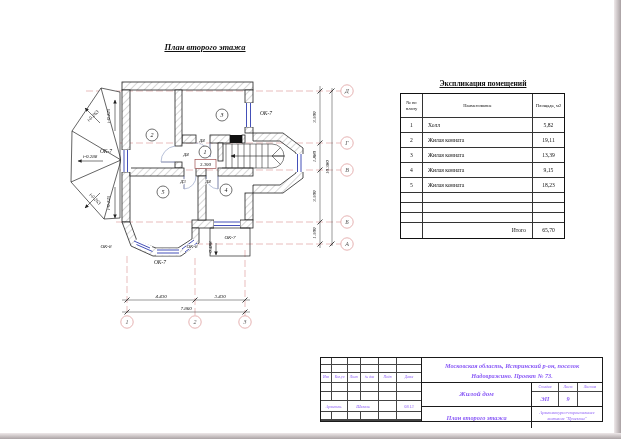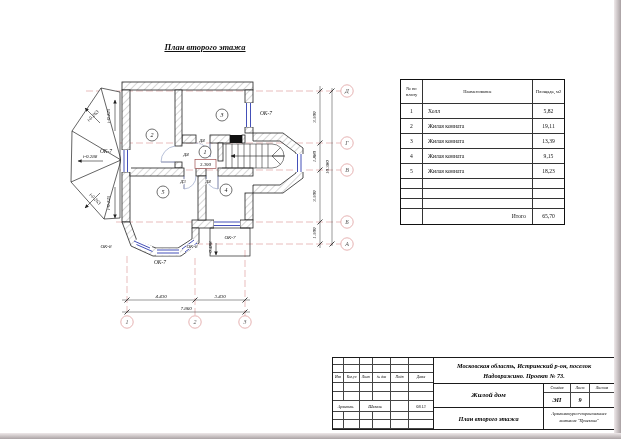--- a/index.html
+++ b/index.html
@@ -22,22 +22,22 @@
   .cm{width:110px;padding-left:5px;}
   .ca{width:31px;text-align:center;}
   .hr .c{font-size:4.6px;text-align:center;display:flex;align-items:center;justify-content:center;padding:0;height:24px;line-height:1.25;}
   .dr{height:15px;font-size:5.6px;}
   .dr .c{line-height:15px;}
   .er{height:10px;}
   .tr{height:15px;font-size:5.6px;}
   .tr .c{line-height:15px;}
   .tr .cm{text-align:right;padding-right:6px;}
   
-  .stamp{position:absolute;left:332px;top:357px;width:283px;height:73px;border:1.3px solid #1a1a1a;
-    box-sizing:border-box;display:flex;color:#000000;}
+  .stamp{position:absolute;left:320px;top:357px;width:283px;height:65px;border:1.3px solid #1a1a1a;
+    box-sizing:border-box;display:flex;color:#8b5cf6;}
   .sgrid{width:100px;display:flex;flex-direction:column;}
   .sr{display:flex;flex:0 0 auto;}
   .sr i{display:block;font-style:normal;box-sizing:border-box;border-right:0.5px solid #444;border-bottom:0.5px solid #444;overflow:hidden;}
   .sr i:last-child{border-right:none;}
   .w1{width:11px}.w2{width:16px}.w3{width:13px}.w4{width:18px}.w5{width:18px}.w6{width:24px}
   .wa{width:27px}.wb{width:31px}
   .h7{height:7px}.h8{height:8px}.h9{height:9px}.h10{height:10px}.h11{height:11px}
   .hf{flex:1;}
   .hdr i{font-size:3.6px;font-style:italic;text-align:center;line-height:9px;}
   .sig i{font-size:4.2px;font-style:italic;text-align:center;line-height:11px;white-space:nowrap;}
@@ -282,20 +282,21 @@
     <text class="axl" x="347" y="224.2">Б</text>
     <text class="axl" x="347" y="246.2">А</text>
     <text class="axl" x="127" y="324.2">1</text>
     <text class="axl" x="195" y="324.2">2</text>
     <text class="axl" x="245" y="324.2">3</text>
   </svg>
 
   <div class="main-title">План второго этажа</div>
 
   <div class="expl">
+    <div class="expl-title">Экспликация помещений</div>
     <div class="tbl">
       <div class="r hr">
         <div class="c cn">№ по плану</div>
         <div class="c cm">Наименование</div>
         <div class="c ca">Площадь, м2</div>
       </div>
       <div class="r dr">
         <div class="c cn">1</div>
         <div class="c cm">Холл</div>
         <div class="c ca">5,82</div>

